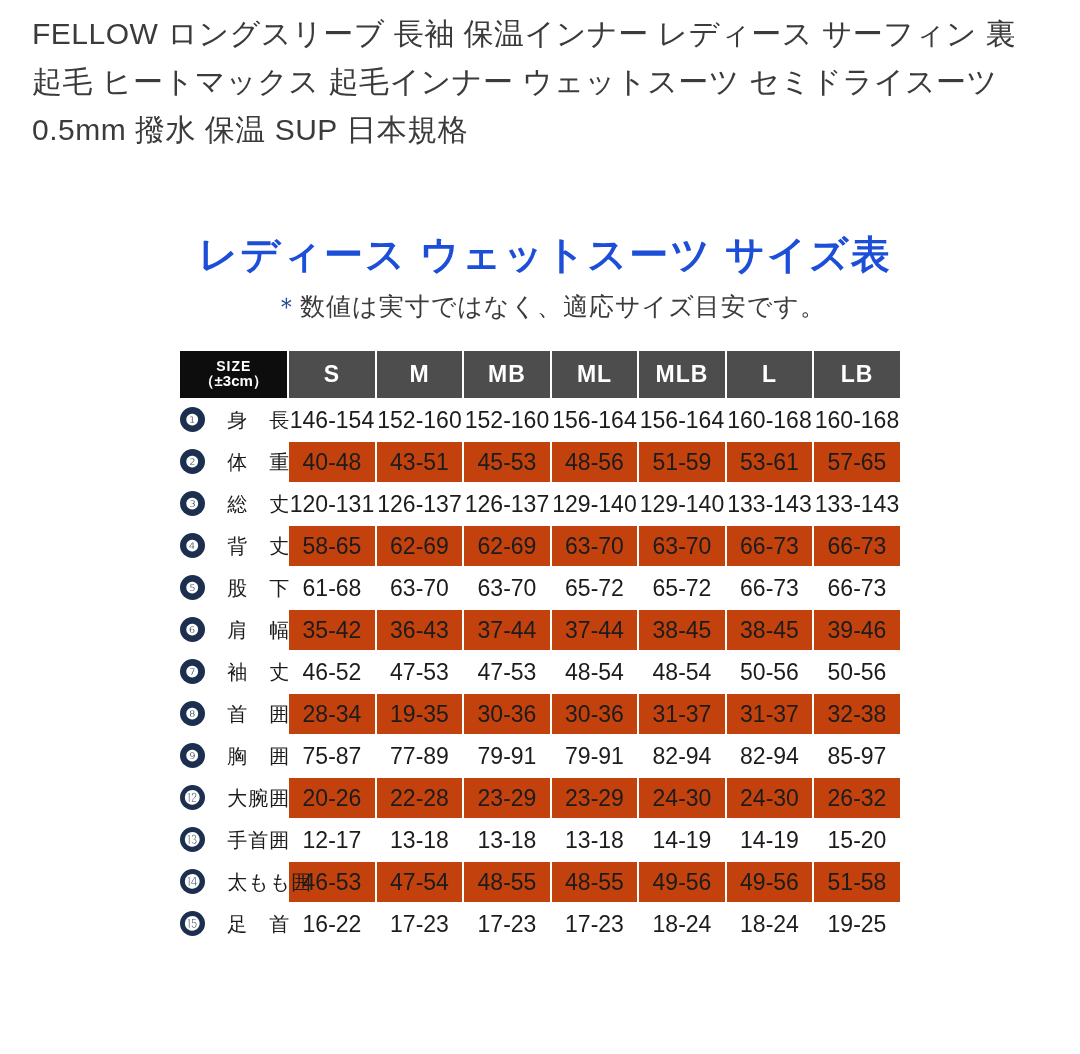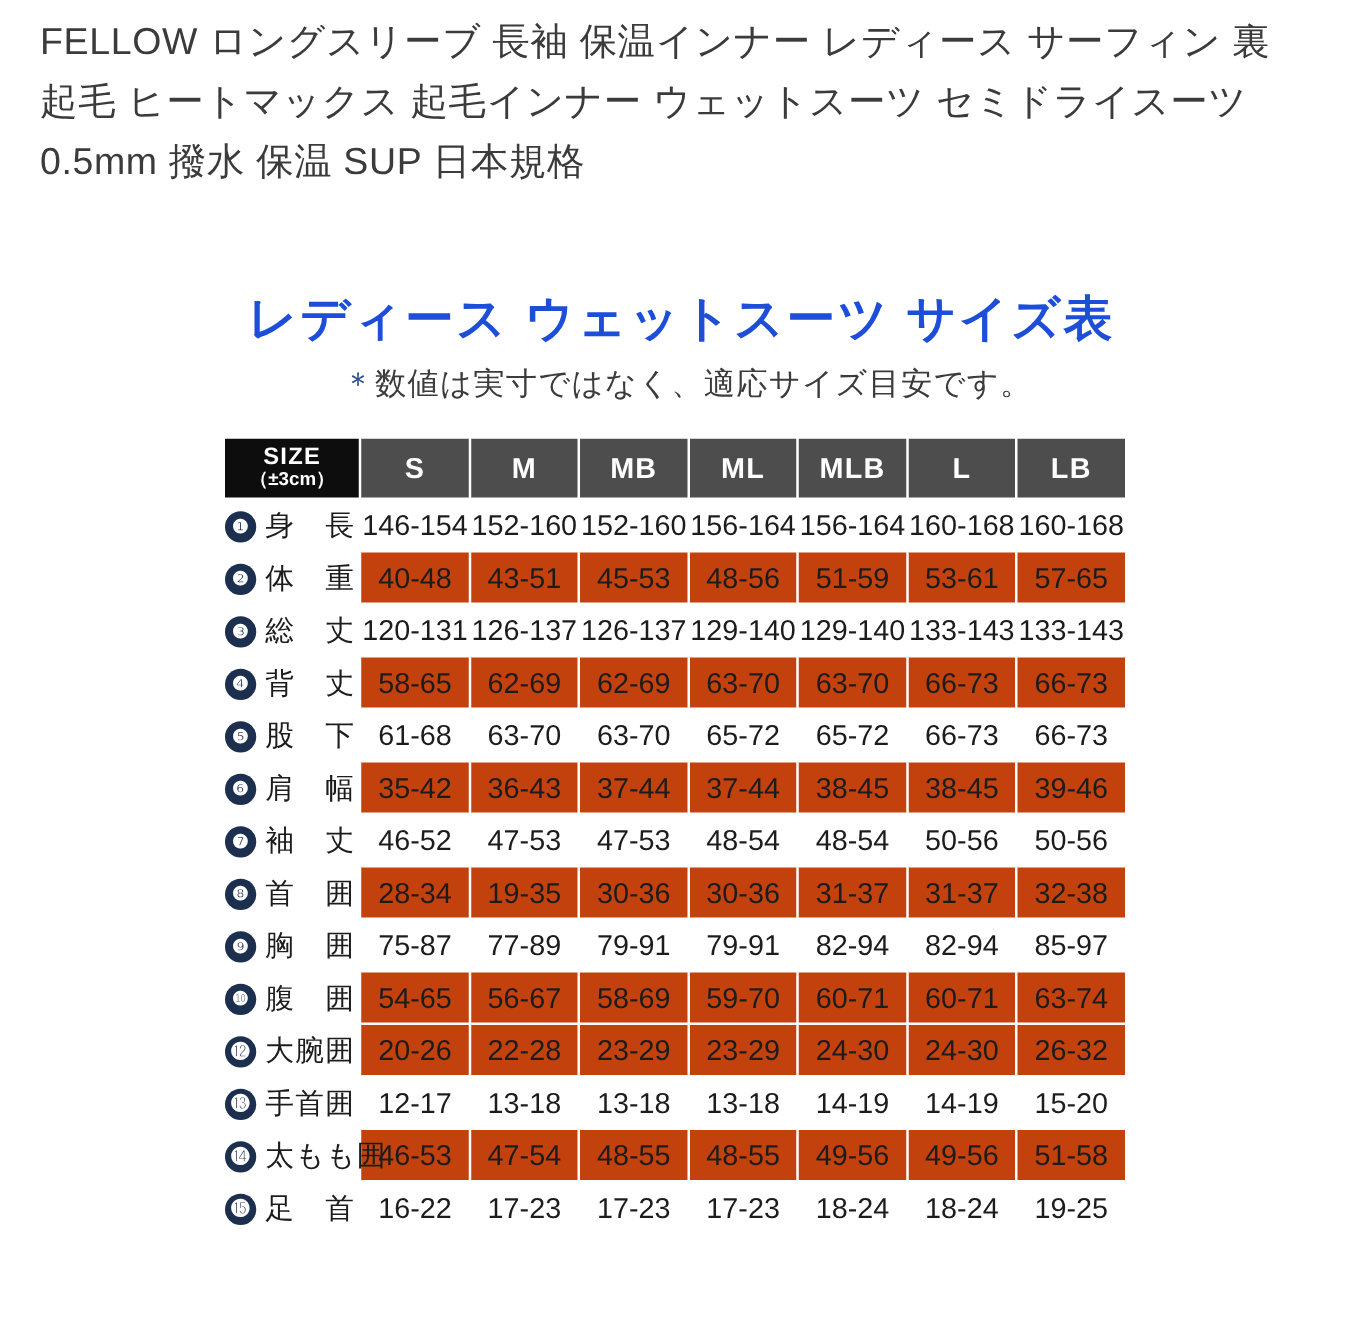--- a/index.html
+++ b/index.html
@@ -75,21 +75,21 @@
     font-family: "Liberation Sans", sans-serif;
   }
   
   .hdr-size {
     background: #0d0d0d;
     color: #ffffff;
     line-height: 1.05;
     font-weight: bold;
     padding: 3px 0 4px 0 !important;
   }
-  .hdr-size .big { font-size: 19px; letter-spacing: 1px; display: block; }
+  .hdr-size .big { font-size: 14px; letter-spacing: 1px; display: block; }
   .hdr-size .small { font-size: 15px; display: block; font-weight: bold; }
   .hdr-col {
     background: #4d4d4d;
     color: #ffffff;
     font-weight: bold;
     font-size: 25px;
     letter-spacing: 1px;
   }
   
   td.row-label {
@@ -115,21 +115,22 @@
     text-align: center;
     margin-right: 7px;
     vertical-align: 2px;
     font-weight: bold;
   }
   td.row-label .txt {
     display: inline-block;
     min-width: 62px;
     text-align: justify;
     text-align-last: justify;
-    font-size: 23px;
+    font-size: 20px;
+    margin-left: 15px;
   }
   td.data {
     color: #1c1c1c;
     font-size: 24px;
     letter-spacing: 0px;
   }
   tr.odd td.data { background: #ffffff; }
   tr.even td.data { background: #c2410c; }
 </style>
 </head>
@@ -285,32 +286,20 @@
           </td>
           <td class="data">75-87</td>
           <td class="data">77-89</td>
           <td class="data">79-91</td>
           <td class="data">79-91</td>
           <td class="data">82-94</td>
           <td class="data">82-94</td>
           <td class="data">85-97</td>
         </tr>
 
-        <tr class="even">
-          <td class="row-label">
-            <span class="num">❿</span><span class="txt">腹　囲</span>
-          </td>
-          <td class="data">54-65</td>
-          <td class="data">56-67</td>
-          <td class="data">58-69</td>
-          <td class="data">59-70</td>
-          <td class="data">60-71</td>
-          <td class="data">60-71</td>
-          <td class="data">63-74</td>
-        </tr>
 
 
         <tr class="even">
           <td class="row-label">
             <span class="num">⓬</span><span class="txt">大腕囲</span>
           </td>
           <td class="data">20-26</td>
           <td class="data">22-28</td>
           <td class="data">23-29</td>
           <td class="data">23-29</td>

